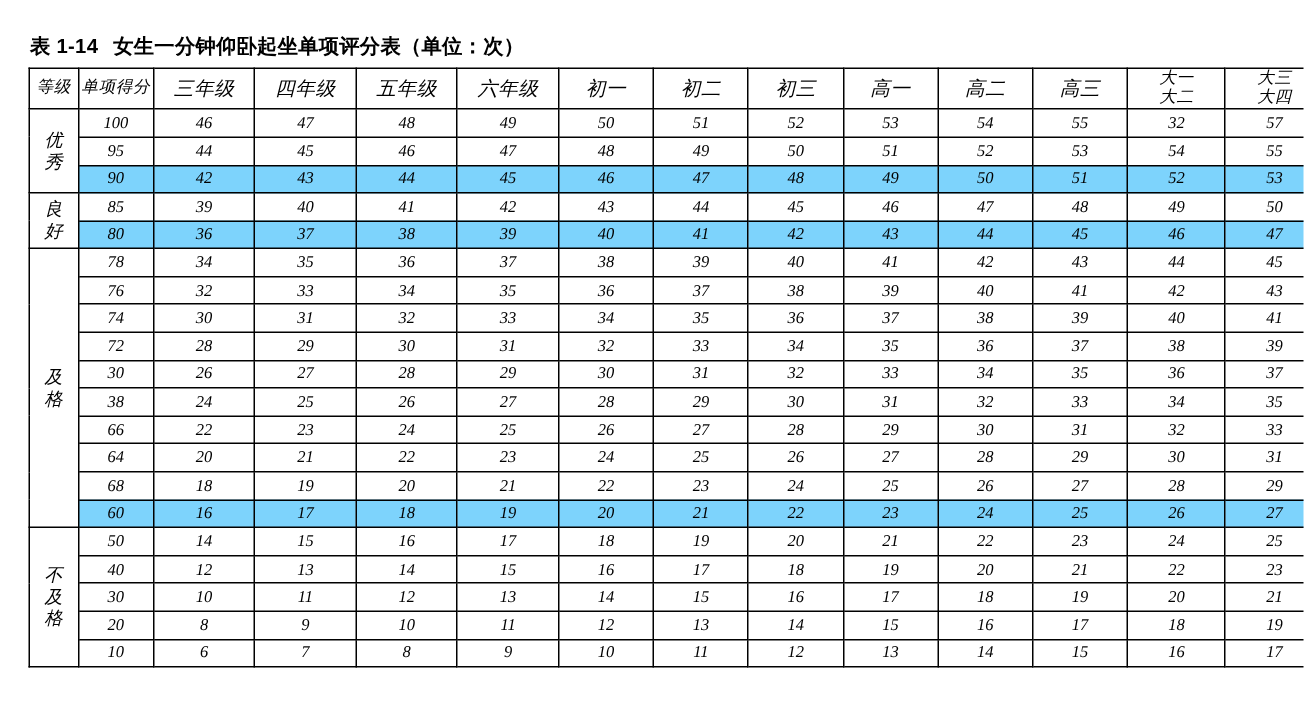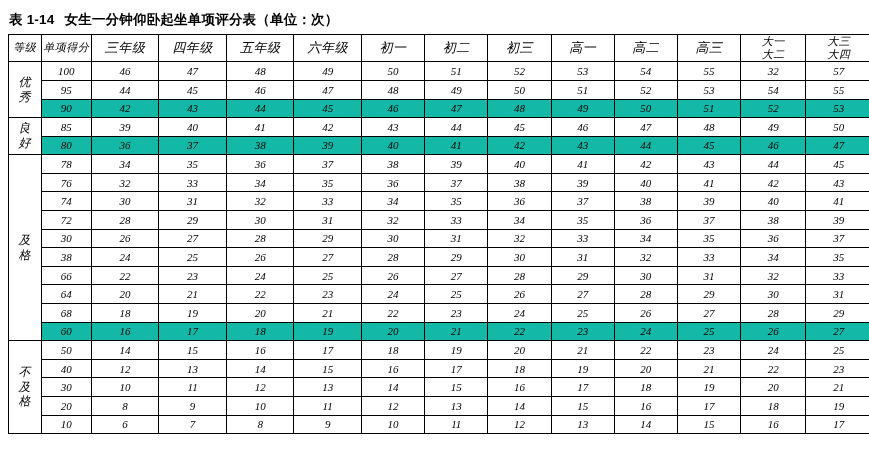--- a/index.html
+++ b/index.html
@@ -12,21 +12,21 @@
     height: 470px;
     font-family: "Liberation Serif", serif;
     color: #000000;
     overflow: hidden;
   }
   .page {
     position: relative;
     width: 866px;
     height: 470px;
     box-sizing: border-box;
-    padding: 5px;
+    padding: 16px;
   }
   .caption {
     font-family: "Liberation Sans", sans-serif;
     font-weight: bold;
     font-size: 13.5px;
     line-height: 1;
     padding: 8px 0 7px 4px;
     letter-spacing: 0.2px;
     white-space: nowrap;
   }
@@ -78,21 +78,21 @@
     font-size: 11px;
     text-align: right;
     padding-right: 4px;
     width: 46px;
   }
   .val {
     font-family: "Liberation Serif", serif;
     font-size: 11px;
   }
   tr.shaded td {
-    background: #14b8a6;
+    background: #7dd3fc;
   }
   .vert {
     display: inline-block;
     line-height: 1.22;
   }
 </style>
 </head>
 <body>
 
 <div class="page">

